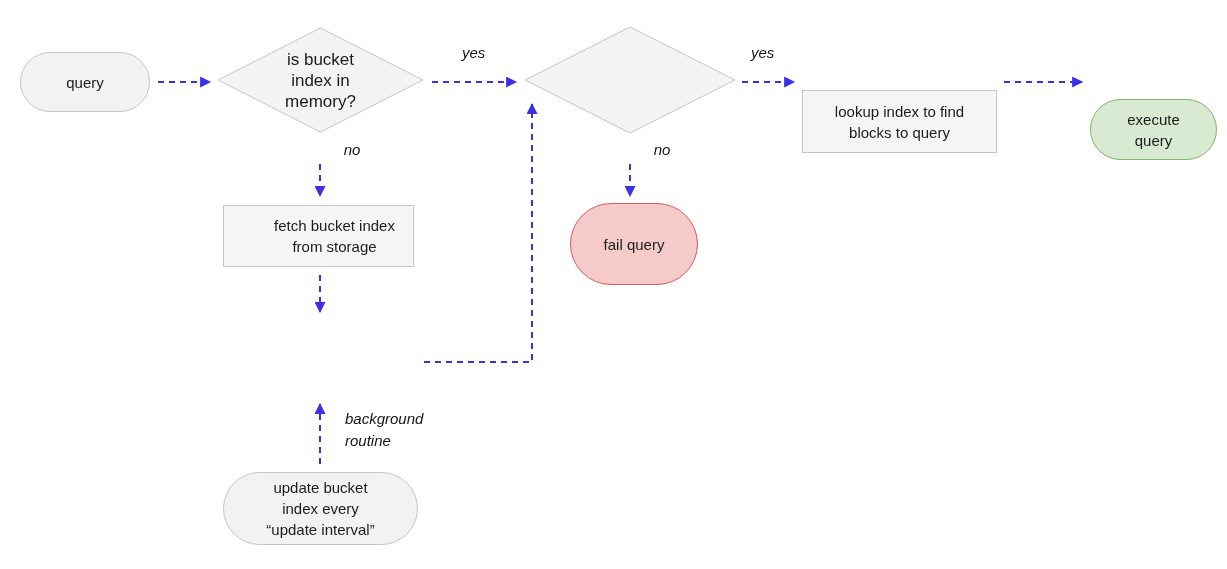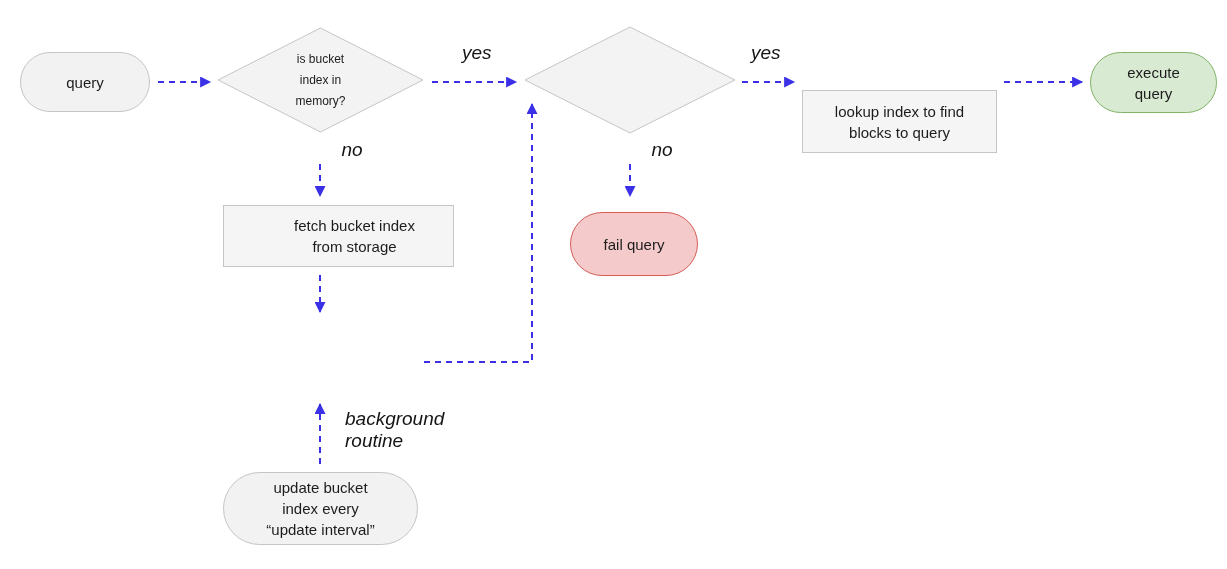--- a/index.html
+++ b/index.html
@@ -44,40 +44,41 @@
     border: 1px solid #c5c5c5;
   }
   .terminal {
     background: #f2f2f2;
     border: 1px solid #c5c5c5;
     border-radius: 999px;
   }
   .terminal.success {
     background: #d9ead3;
     border-color: #82b366;
+    margin-top: 47px;
   }
   .terminal.failure {
     background: #f4cbca;
     border-color: #d65c58;
   }
   .decision-label {
     position: absolute;
     display: flex;
     align-items: center;
     justify-content: center;
     text-align: center;
-    font-size: 12px;
+    font-size: 17px;
     line-height: 21px;
     color: #1c1c1c;
     white-space: pre-line;
   }
   .edge-label {
     position: absolute;
     font-style: italic;
-    font-size: 19px;
+    font-size: 15px;
     line-height: 22px;
     color: #141414;
     white-space: pre-line;
   }
   .edge-label.centered { transform: translateX(-50%); margin-left: 32px; }
 </style>
 </head>
 <body>
 
 <div class="canvas">
@@ -109,23 +110,23 @@
 index in
 memory?</div>
 
 
   <div class="node process" style="left:802px; top:50px; width:195px; height:63px;margin-top:40px;">lookup index to find
 blocks to query</div>
 
   <div class="node terminal success" style="left:1090px; top:52px; width:127px; height:61px;">execute
 query</div>
 
-  <div class="node terminal failure" style="left:570px; top:203px; width:128px; height:64px;margin-top:9px;">fail query</div>
+  <div class="node terminal failure" style="left:570px; top:203px; width:128px; height:82px;">fail query</div>
 
-  <div class="node process" style="left:223px; top:205px; width:231px; height:62px;padding-left:32px;">fetch bucket index
+  <div class="node process" style="left:223px; top:205px; width:191px; height:62px;padding-left:32px;">fetch bucket index
 from storage</div>
 
 
   <div class="node terminal" style="left:223px; top:472px; width:195px; height:73px;">update bucket
 index every
 “update interval”</div>
 
   <div class="edge-label" style="left:462px; top:42px;">yes</div>
 
   <div class="edge-label centered" style="left:320px; top:139px;">no</div>

